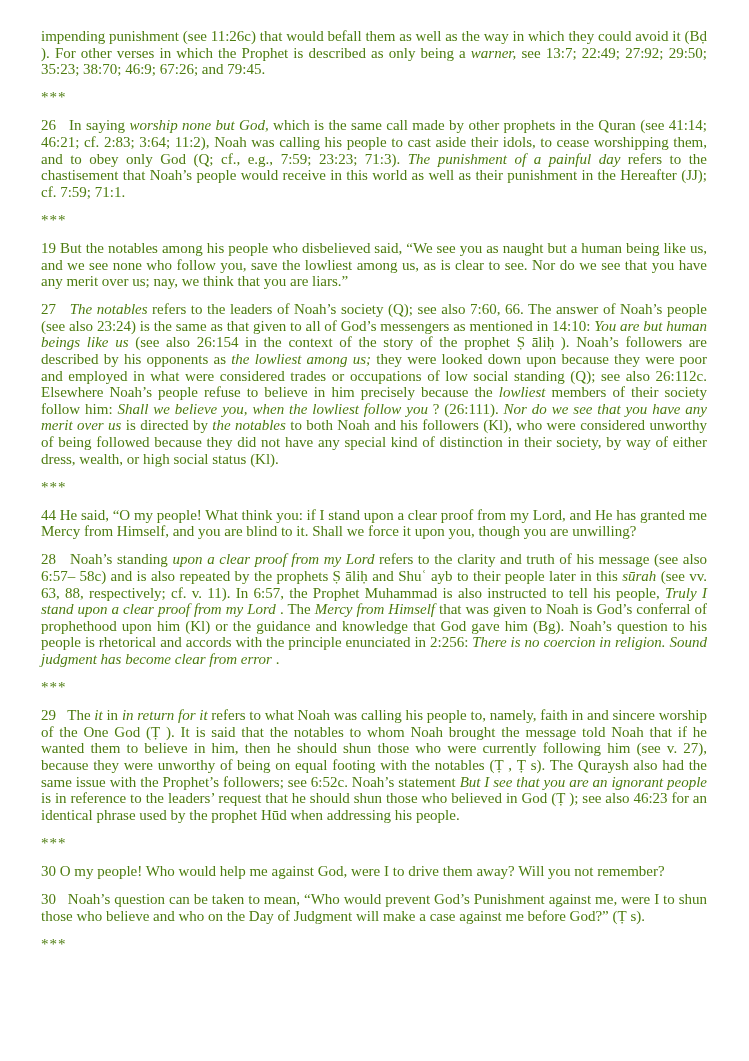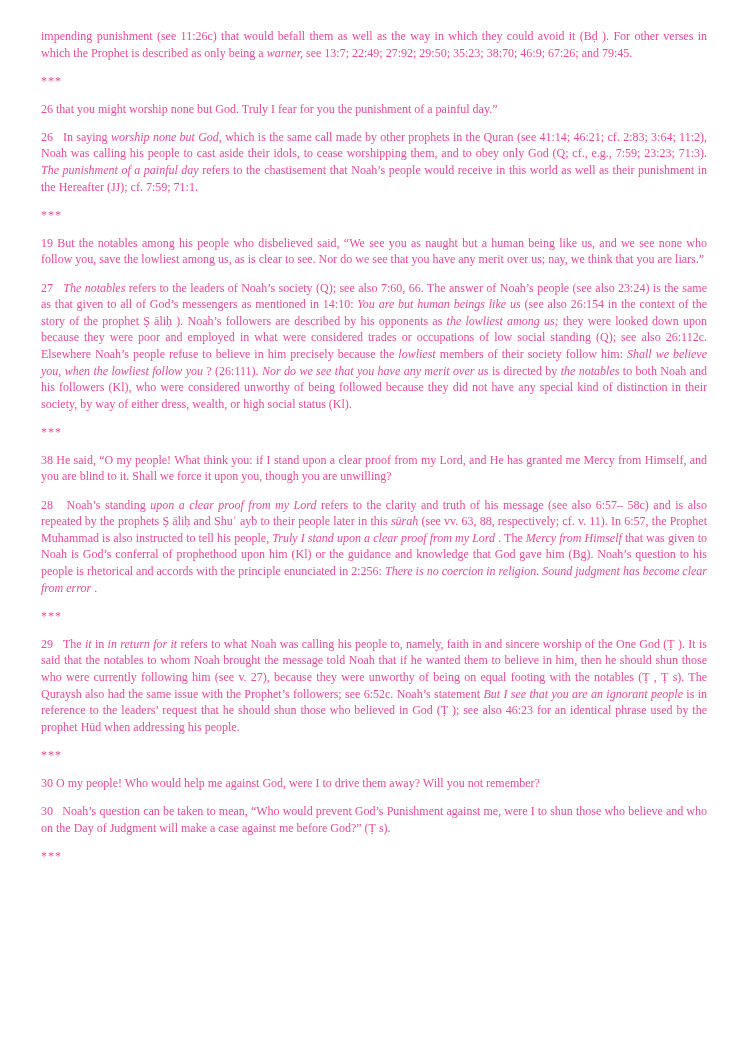--- a/index.html
+++ b/index.html
@@ -12,50 +12,49 @@
   }
   .page {
     box-sizing: border-box;
     width: 749px;
     height: 1061px;
     background: #ffffff;
     padding: 28px 42px 0 41px;
   }
   .text-column {
     font-family: "Liberation Serif", "DejaVu Serif", serif;
-    font-size: 12px;
+    font-size: 15px;
     line-height: 16.6px;
-    color: #ec4899;
+    color: #4d7c0f;
     text-align: justify;
   }
   .text-column p {
     margin: 0 0 11.5px 0;
   }
   .text-column p.separator {
     text-align: left;
     letter-spacing: 1px;
   }
   .text-column em {
     font-style: italic;
   }
 </style>
 </head>
 <body>
 
 <main class="page">
   <article class="text-column">
       <p class="commentary"><span>impending punishment (see 11:26c) that would befall them as well as the way in which they could avoid it (Bḍ ). For other verses in which the Prophet is described as only being a </span><em>warner,</em><span> see 13:7; 22:49; 27:92; 29:50; 35:23; 38:70; 46:9; 67:26; and 79:45.</span></p>
       <p class="separator">***</p>
-      <p class="verse"><span>26 that you might worship none but God. Truly I fear for you the punishment of a painful day.”</span></p>
       <p class="commentary"><span>26&nbsp;&nbsp;&nbsp;In saying </span><em>worship none but God,</em><span> which is the same call made by other prophets in the Quran (see 41:14; 46:21; cf. 2:83; 3:64; 11:2), Noah was calling his people to cast aside their idols, to cease worshipping them, and to obey only God (Q; cf., e.g., 7:59; 23:23; 71:3). </span><em>The punishment of a painful day</em><span> refers to the chastisement that Noah’s people would receive in this world as well as their punishment in the Hereafter (JJ); cf. 7:59; 71:1.</span></p>
       <p class="separator">***</p>
       <p class="verse"><span>19 But the notables among his people who disbelieved said, “We see you as naught but a human being like us, and we see none who follow you, save the lowliest among us, as is clear to see. Nor do we see that you have any merit over us; nay, we think that you are liars.”</span></p>
       <p class="commentary"><span>27&nbsp;&nbsp;&nbsp;</span><em>The notables</em><span> refers to the leaders of Noah’s society (Q); see also 7:60, 66. The answer of Noah’s people (see also 23:24) is the same as that given to all of God’s messengers as mentioned in 14:10: </span><em>You are but human beings like us</em><span> (see also 26:154 in the context of the story of the prophet Ṣ āliḥ ). Noah’s followers are described by his opponents as </span><em>the lowliest among us;</em><span> they were looked down upon because they were poor and employed in what were considered trades or occupations of low social standing (Q); see also 26:112c. Elsewhere Noah’s people refuse to believe in him precisely because the </span><em>lowliest</em><span> members of their society follow him: </span><em>Shall we believe you, when the lowliest follow you</em><span> ? (26:111). </span><em>Nor do we see that you have any merit over us</em><span> is directed by </span><em>the notables</em><span> to both Noah and his followers (Kl), who were considered unworthy of being followed because they did not have any special kind of distinction in their society, by way of either dress, wealth, or high social status (Kl).</span></p>
       <p class="separator">***</p>
-      <p class="verse"><span>38 He said, “O my people! What think you: if I stand upon a clear proof from my Lord, and He has granted me Mercy from Himself, and you are blind to it. Shall we force it upon you, though you are unwilling?</span></p>
+      <p class="verse"><span>44 He said, “O my people! What think you: if I stand upon a clear proof from my Lord, and He has granted me Mercy from Himself, and you are blind to it. Shall we force it upon you, though you are unwilling?</span></p>
       <p class="commentary"><span>28&nbsp;&nbsp;&nbsp;Noah’s standing </span><em>upon a clear proof from my Lord</em><span> refers to the clarity and truth of his message (see also 6:57– 58c) and is also repeated by the prophets Ṣ āliḥ and Shuʿ ayb to their people later in this </span><em>sūrah</em><span> (see vv. 63, 88, respectively; cf. v. 11). In 6:57, the Prophet Muhammad is also instructed to tell his people, </span><em>Truly I stand upon a clear proof from my Lord</em><span> . The </span><em>Mercy from Himself</em><span> that was given to Noah is God’s conferral of prophethood upon him (Kl) or the guidance and knowledge that God gave him (Bg). Noah’s question to his people is rhetorical and accords with the principle enunciated in 2:256: </span><em>There is no coercion in religion. Sound judgment has become clear from error</em><span> .</span></p>
       <p class="separator">***</p>
       <p class="commentary"><span>29&nbsp;&nbsp;&nbsp;The </span><em>it</em><span> in </span><em>in return for it</em><span> refers to what Noah was calling his people to, namely, faith in and sincere worship of the One God (Ṭ ). It is said that the notables to whom Noah brought the message told Noah that if he wanted them to believe in him, then he should shun those who were currently following him (see v. 27), because they were unworthy of being on equal footing with the notables (Ṭ , Ṭ s). The Quraysh also had the same issue with the Prophet’s followers; see 6:52c. Noah’s statement </span><em>But I see that you are an ignorant people</em><span> is in reference to the leaders’ request that he should shun those who believed in God (Ṭ ); see also 46:23 for an identical phrase used by the prophet Hūd when addressing his people.</span></p>
       <p class="separator">***</p>
       <p class="verse"><span>30 O my people! Who would help me against God, were I to drive them away? Will you not remember?</span></p>
       <p class="commentary"><span>30&nbsp;&nbsp;&nbsp;Noah’s question can be taken to mean, “Who would prevent God’s Punishment against me, were I to shun those who believe and who on the Day of Judgment will make a case against me before God?” (Ṭ s).</span></p>
       <p class="separator">***</p>
     </article>
 </main>
 

